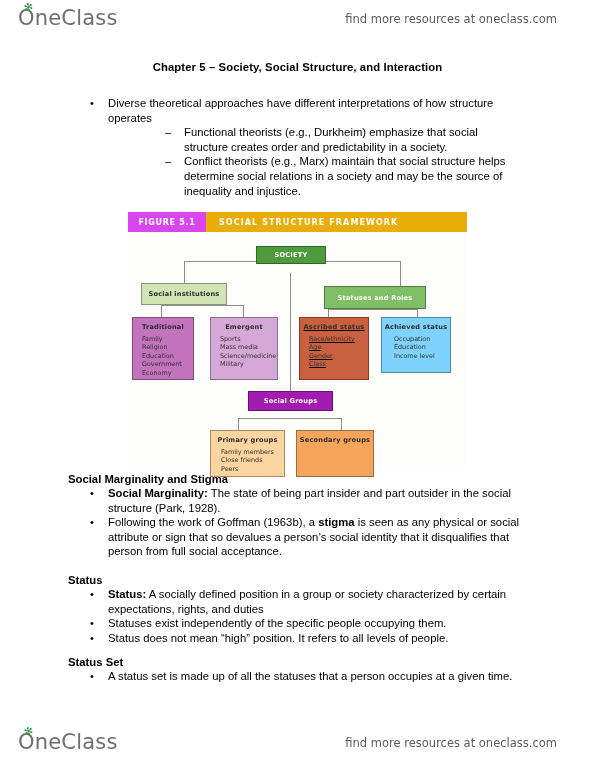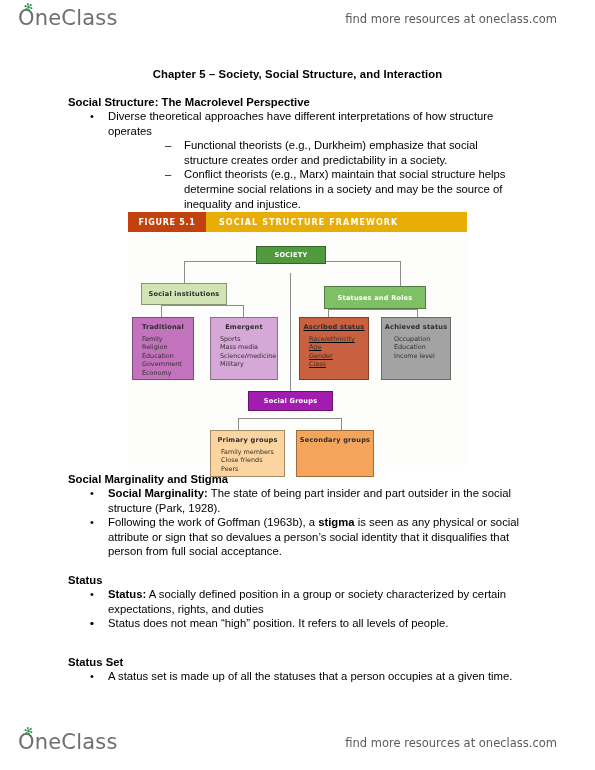--- a/index.html
+++ b/index.html
@@ -33,21 +33,21 @@
   .wm-right{
     position:absolute;right:38px;top:10px;
     font-size:11.5px;color:#5b5b5b;
     font-family:"DejaVu Sans",sans-serif;
     white-space:nowrap;
   }
 
   
   .doc{position:absolute;left:0;top:0;width:595px;}
   .chapter-title{
-    position:absolute;left:0;top:68px;width:595px;
+    position:absolute;left:0;top:61px;width:595px;
     text-align:center;font-weight:bold;font-size:11.3px;
     letter-spacing:.1px;
   }
   .sec-head{
     font-weight:bold;font-size:11.3px;
     margin:0 0 1px 0;
   }
   .blk{position:absolute;left:68px;width:452px;}
 
   ul.lvl1,ul.lvl2{list-style:none;margin:0;padding:0;}
@@ -73,21 +73,21 @@
     position:absolute;left:128px;top:212px;
     width:339px;height:253px;
     background:#fdfdfc;
   }
   .fig-bar{
     position:relative;width:339px;height:20px;
     background:#e9ad07;
     display:flex;align-items:center;
   }
   .fig-tag{
-    width:78px;height:20px;background:#c2410c;
+    width:78px;height:20px;background:#d946ef;
     color:#ffffff;font-size:8px;font-weight:bold;
     letter-spacing:.7px;
     display:flex;align-items:center;justify-content:center;
     font-family:"DejaVu Sans",sans-serif;
   }
   .fig-bar-title{
     color:#ffffff;font-size:8px;font-weight:bold;letter-spacing:1.1px;
     margin-left:13px;font-family:"DejaVu Sans",sans-serif;text-align:right;
   }
   .canvas{position:relative;width:339px;height:233px;}
@@ -126,21 +126,20 @@
     <span>OneClass</span>
   </div>
   <div class="wm-right">find more resources at oneclass.com</div>
 </div>
 
 <div class="doc">
 
   <div class="chapter-title">Chapter 5 – Society, Social Structure, and Interaction</div>
 
   <div class="blk" style="top:96px;">
-    <div class="sec-head">Social Structure: The Macrolevel Perspective</div>
     <ul class="lvl1">
       <li>
         <span class="bullet">•</span>
         <span>Diverse theoretical approaches have different interpretations of how structure operates</span>
         <ul class="lvl2">
           <li>
             <span class="dash">–</span>
             <span>Functional theorists (e.g., Durkheim) emphasize that social structure creates order and predictability in a society.</span>
           </li>
           <li>
@@ -168,20 +167,21 @@
 
   <div class="blk" style="top:574px;">
     <div class="sec-head">Status</div>
     <ul class="lvl1">
       <li>
         <span class="bullet">•</span>
         <span class="b">Status:</span><span> A socially defined position in a group or society characterized by certain expectations, rights, and duties</span>
       </li>
       <li>
         <span class="bullet">•</span>
+        <span>Statuses exist independently of the specific people occupying them.</span>
       </li>
       <li>
         <span class="bullet">•</span>
         <span>Status does not mean “high” position.  It refers to all levels of people.</span>
       </li>
     </ul>
   </div>
 
   <div class="blk" style="top:656px;">
     <div class="sec-head">Status Set</div>
@@ -257,21 +257,21 @@
     <div class="node leaf-hd" style="left:171px;top:85px;width:70px;height:63px;background:#c9603f;text-decoration:underline;">
       <span class="ttl dk">Ascribed status</span>
       <ul>
         <li>Race/ethnicity</li>
         <li>Age</li>
         <li>Gender</li>
         <li>Class</li>
       </ul>
     </div>
 
-    <div class="node leaf-hd" style="left:253px;top:85px;width:70px;height:63px;background:#a3a3a3;">
+    <div class="node leaf-hd" style="left:253px;top:85px;width:70px;height:56px;background:#7dd3fc;">
       <span class="ttl dk">Achieved status</span>
       <ul style="padding-left:12px;">
         <li>Occupation</li>
         <li>Education</li>
         <li>Income level</li>
       </ul>
     </div>
 
     <div class="node" style="left:120px;top:159px;width:85px;height:20px;background:#a21caf;display:flex;align-items:center;justify-content:center;">
       <span class="ttl lt">Social Groups</span>

